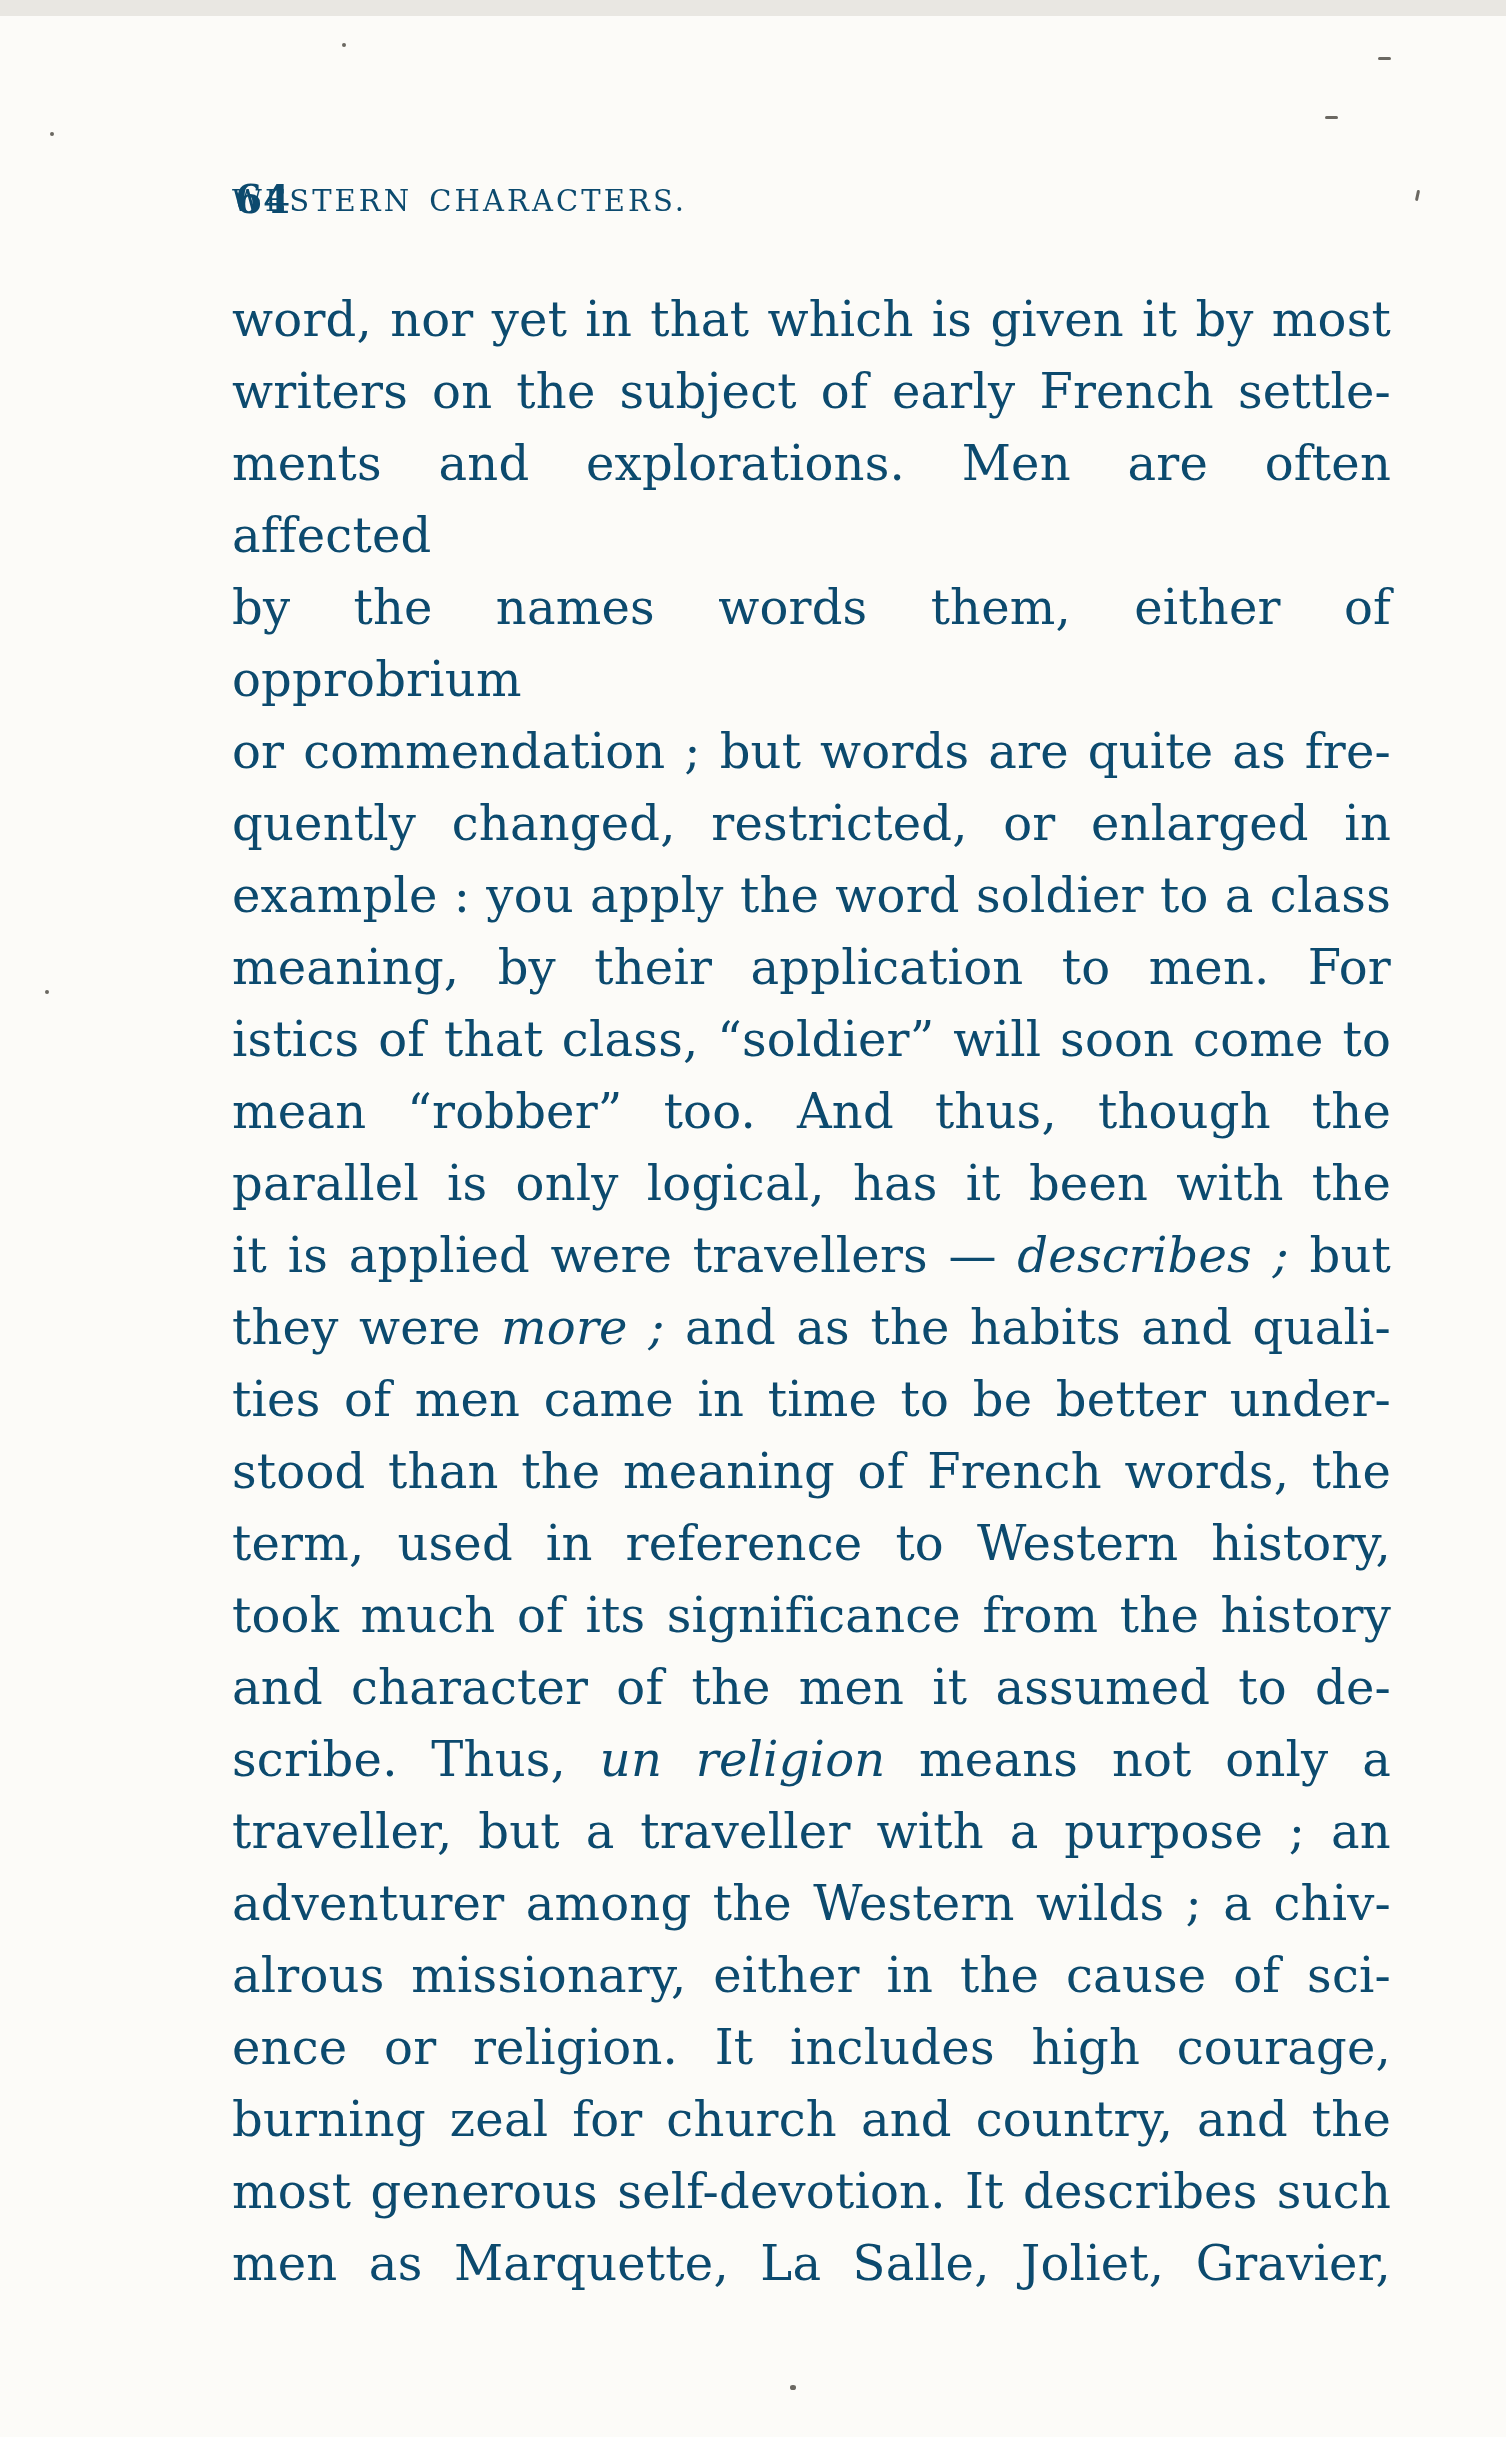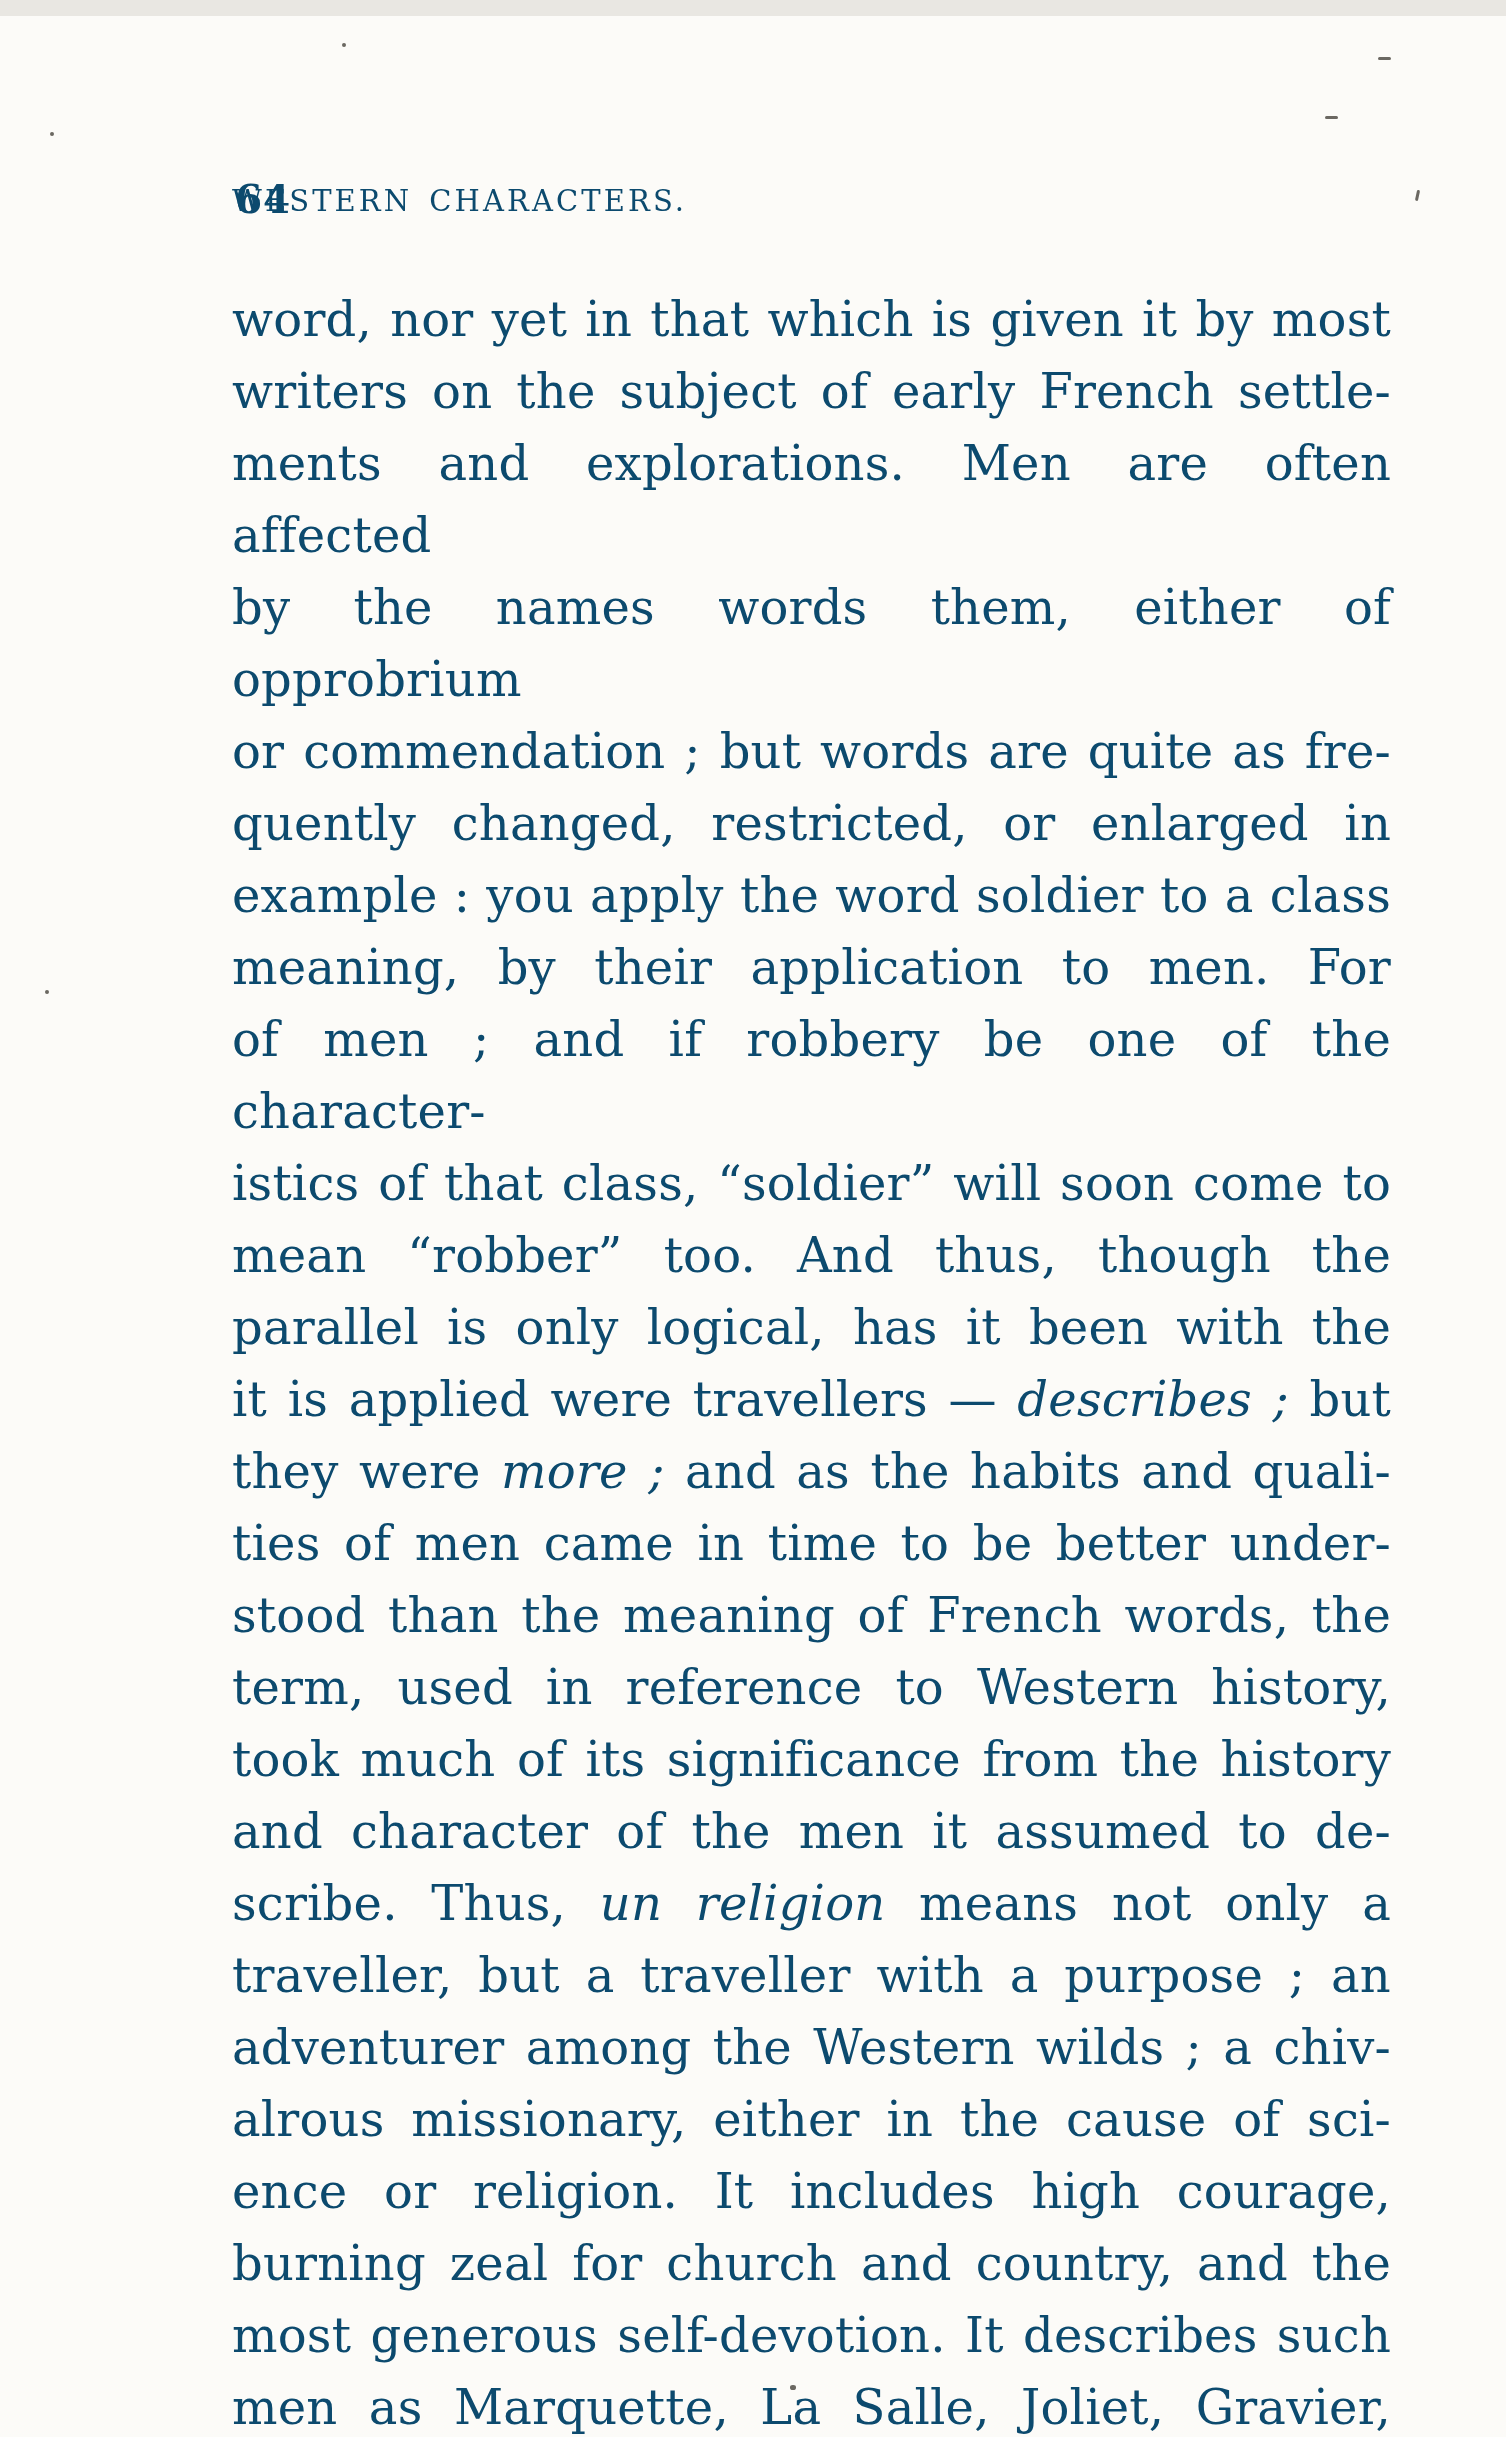--- a/index.html
+++ b/index.html
@@ -94,21 +94,20 @@
 
     <div class="body-text">
         <div class="line"><span>word, nor yet in that which is given it by most</span></div>
         <div class="line"><span>writers on the subject of early French settle-</span></div>
         <div class="line"><span>ments and explorations. Men are often affected</span></div>
         <div class="line"><span>by the names words them, either of opprobrium</span></div>
         <div class="line"><span>or commendation ; but words are quite as fre-</span></div>
         <div class="line"><span>quently changed, restricted, or enlarged in</span></div>
         <div class="line"><span>example : you apply the word soldier to a class</span></div>
         <div class="line"><span>meaning, by their application to men. For</span></div>
-        <div class="line"><span>of men ; and if robbery be one of the character-</span></div>
         <div class="line"><span>istics of that class, “soldier” will soon come to</span></div>
         <div class="line"><span>mean “robber” too. And thus, though the</span></div>
         <div class="line"><span>parallel is only logical, has it been with the</span></div>
         <div class="line"><span>it is applied were travellers — </span><span class="italic">describes ;</span><span> but</span></div>
         <div class="line"><span>they were </span><span class="italic">more ;</span><span> and as the habits and quali-</span></div>
         <div class="line"><span>ties of men came in time to be better under-</span></div>
         <div class="line"><span>stood than the meaning of French words, the</span></div>
         <div class="line"><span>term, used in reference to Western history,</span></div>
         <div class="line"><span>took much of its significance from the history</span></div>
         <div class="line"><span>and character of the men it assumed to de-</span></div>

